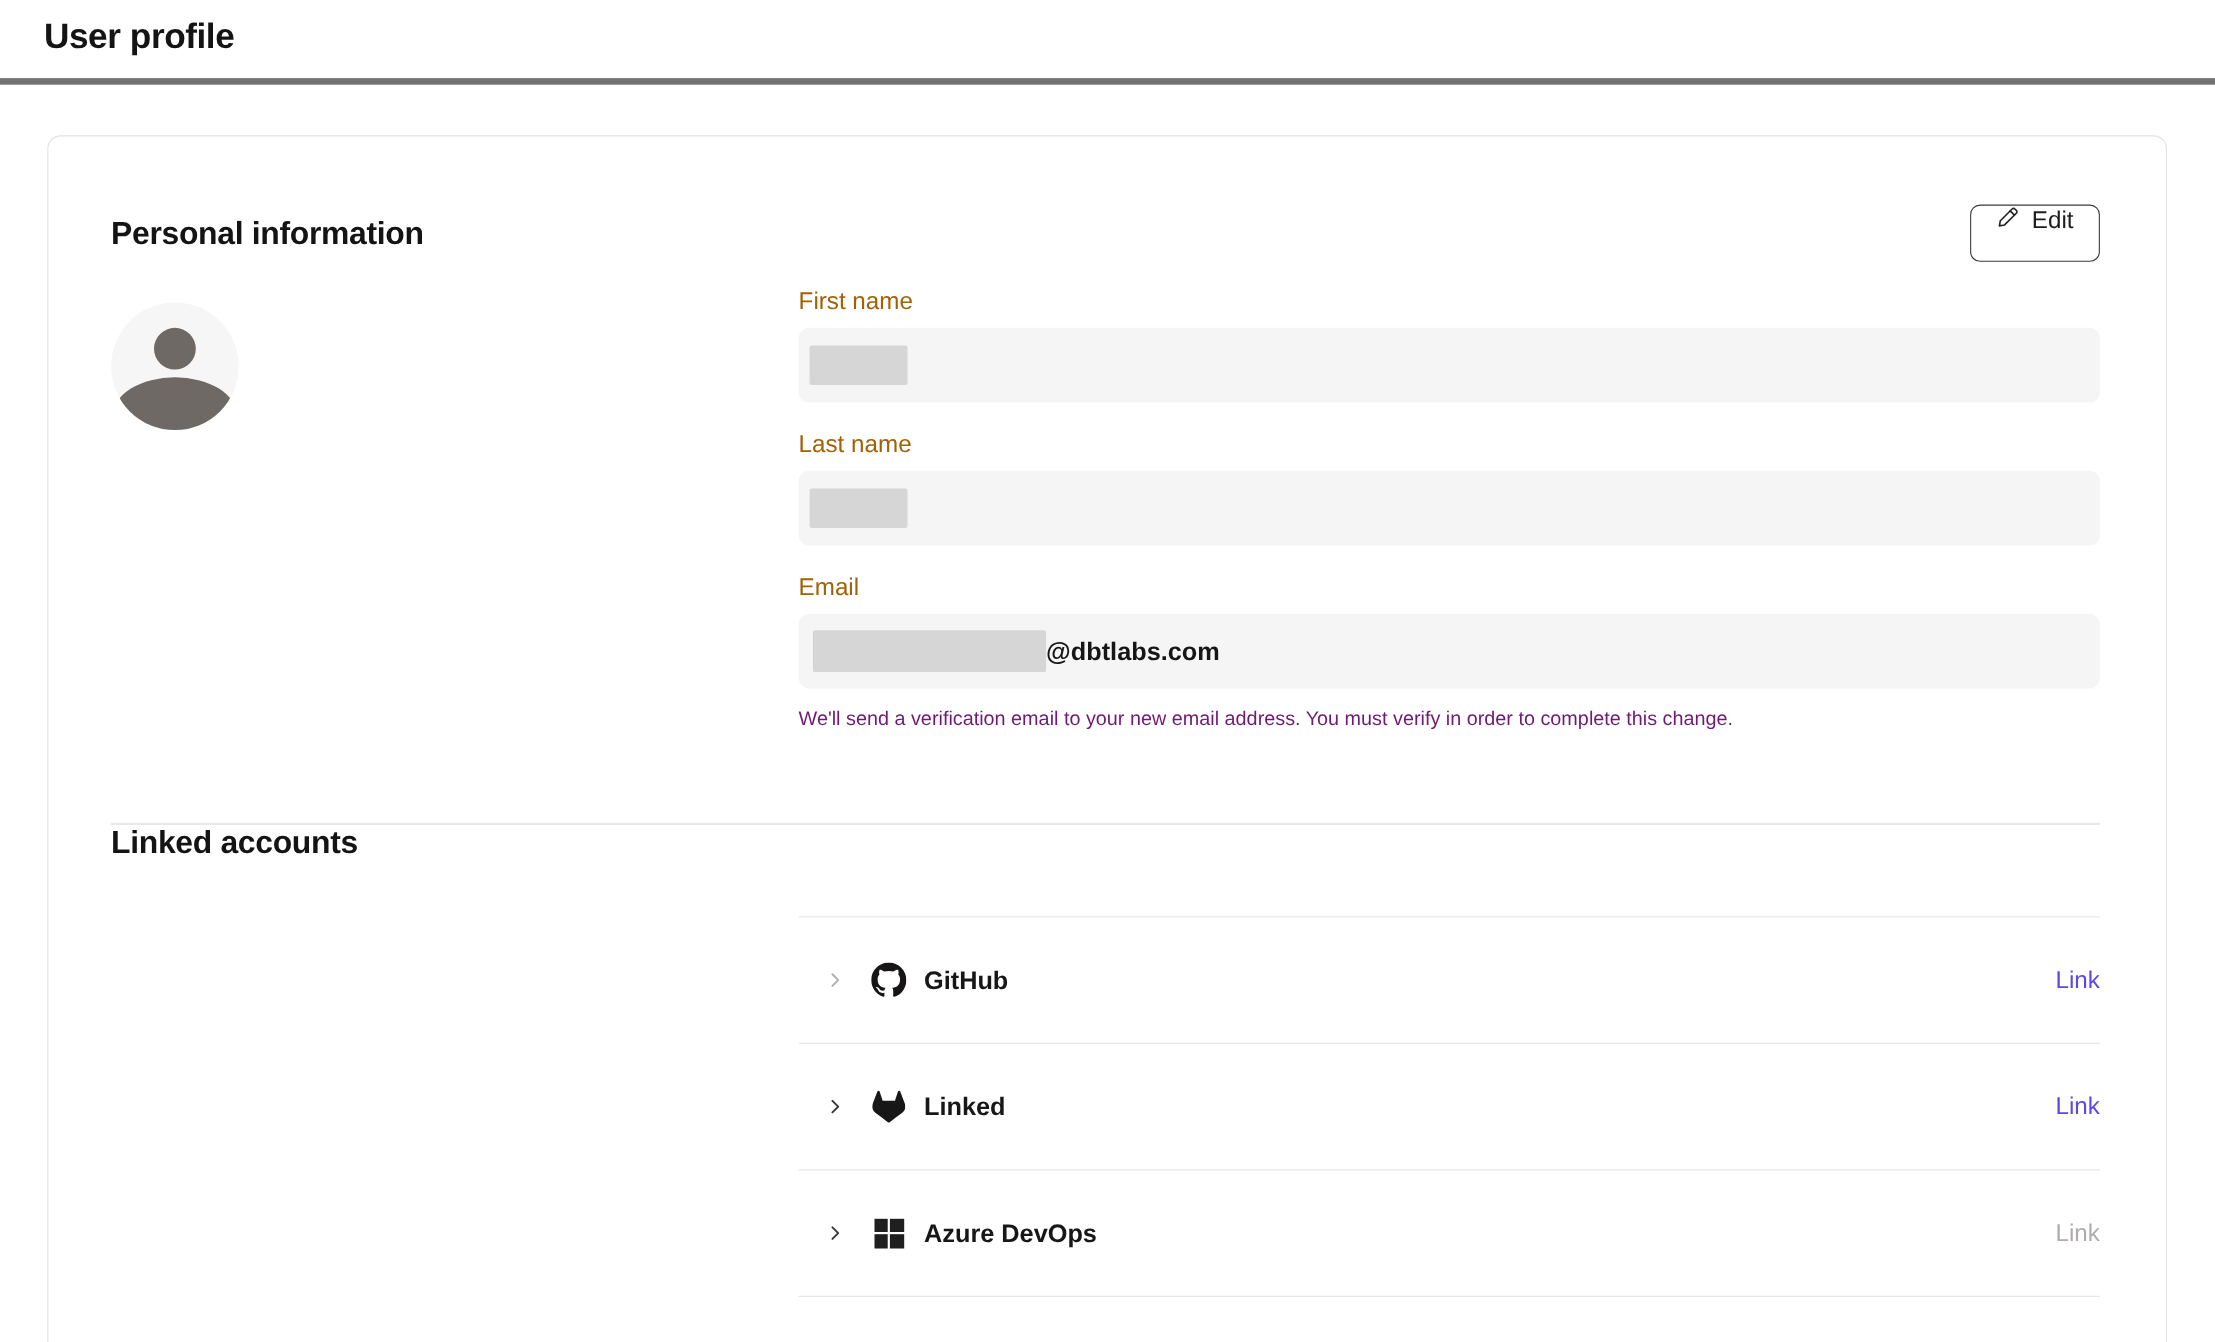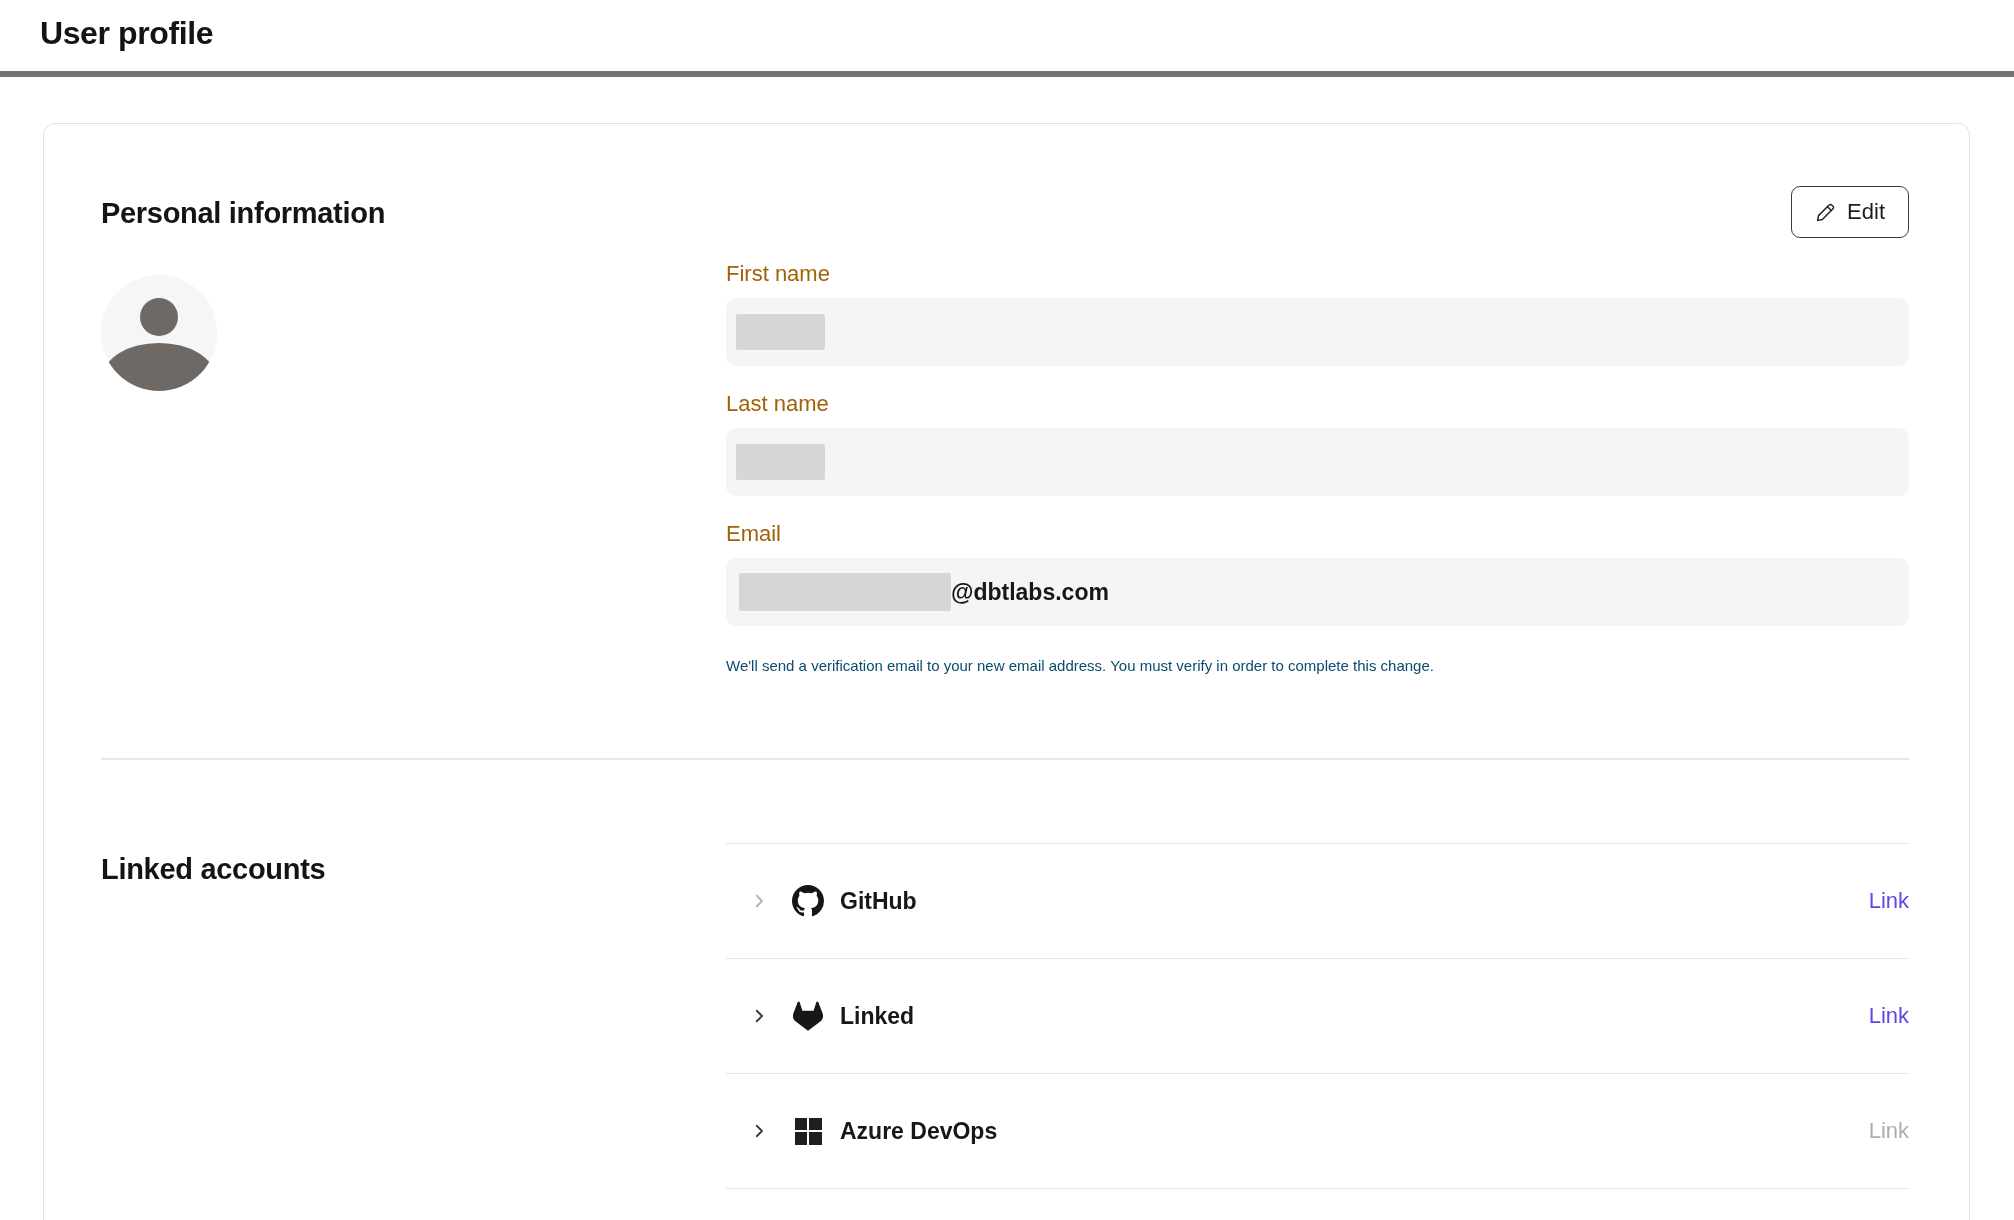--- a/index.html
+++ b/index.html
@@ -42,21 +42,20 @@
     color:#141414;
   }
 
   
   .edit-button{
     position:absolute;
     top:62px;
     right:60px;
     height:52px;
     display:flex;
-    align-items:center;
     gap:11px;
     padding:0 23px;
     background:#ffffff;
     border:1px solid #3a3a3a;
     border-radius:9px;
     font-family:inherit;
     font-size:22px;
     font-weight:500;
     color:#1d1d1d;
     cursor:pointer;
@@ -118,34 +117,34 @@
     border-radius:2px;
   }
   .redact-name{width:89px;height:36px;margin-left:1px;}
   .redact-email{width:212px;height:38px;margin-left:4px;}
   .email-domain{
     font-size:23px;
     font-weight:700;
     color:#161616;
   }
   .helper-text{
-    margin-top:31px;
-    font-size:15px;
-    color:#0c4a6e;
+    margin-top:17px;
+    font-size:18px;
+    color:#701a75;
   }
 
   .section-divider{
     border:none;
     border-top:2px solid #e8e8e8;
     margin-top:84px;
   }
 
   
   .linked-grid{display:flex;}
-  .linked-grid .left-col .section-heading{margin-top:93px;}
+  .linked-grid .left-col .section-heading{}
 
   .accounts-list{
     list-style:none;
     margin-top:83px;
     border-top:1px solid #e5e5e5;
   }
   .account-row{
     height:115px;
     display:flex;
     align-items:center;

